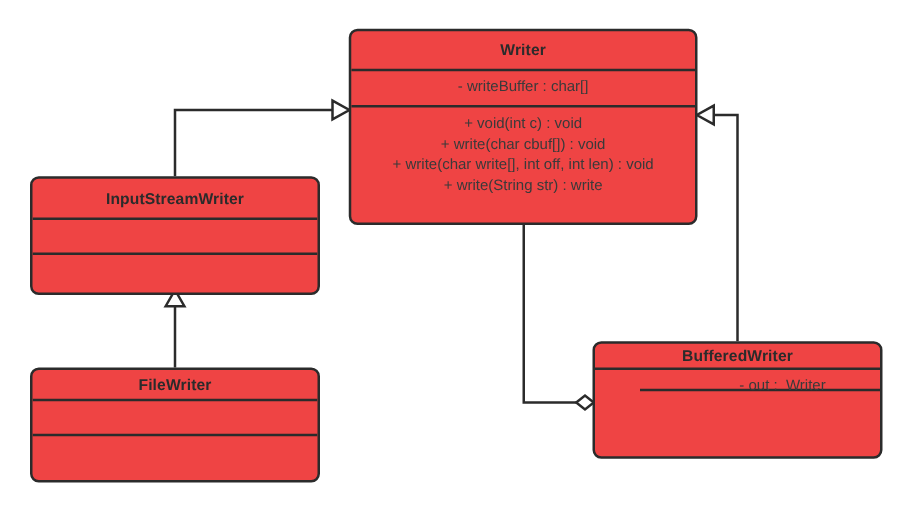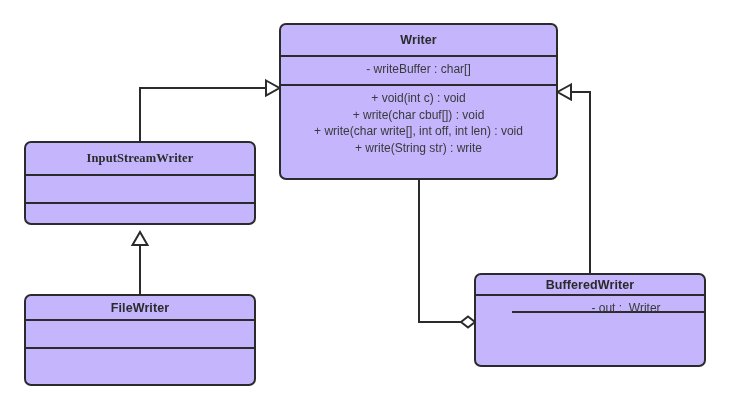--- a/index.html
+++ b/index.html
@@ -24,21 +24,21 @@
     position: absolute;
     left: 0;
     top: 0;
     width: 730px;
     height: 413px;
     pointer-events: none;
   }
   .uml-class {
     position: absolute;
     box-sizing: border-box;
-    background: #c4b5fd;
+    background: #ef4444;
     border: 2px solid #2b2b2b;
     border-radius: 7px;
     overflow: hidden;
     z-index: 2;
   }
   .uml-name {
     box-sizing: border-box;
     width: 100%;
     text-align: center;
     font-weight: bold;
@@ -72,21 +72,21 @@
     line-height: 16.5px;
     color: #3a3a3a;
   }
 
   
   #class-writer           { left: 279px; top: 23px;  width: 279px; height: 157px; }
   #class-writer .uml-name { height: 32px; }
   #class-writer .c-attrs  { height: 29px; }
   #class-writer .c-ops    { height: 92px; }
 
-  #class-inputstreamwriter           { left: 24px; top: 141px; width: 232px; height: 84px; font-family: Liberation Serif, serif; }
+  #class-inputstreamwriter           { left: 24px; top: 141px; width: 232px; height: 95px; }
   #class-inputstreamwriter .uml-name { height: 33px; }
   #class-inputstreamwriter .c-attrs  { height: 28px; }
   #class-inputstreamwriter .c-ops    { height: 29px; }
 
   #class-filewriter           { left: 24px; top: 294px; width: 232px; height: 92px; }
   #class-filewriter .uml-name { height: 25px; }
   #class-filewriter .c-attrs  { height: 28px; }
   #class-filewriter .c-ops    { height: 29px; }
 
   #class-bufferedwriter           { left: 474px; top: 273px; width: 232px; height: 94px; }

